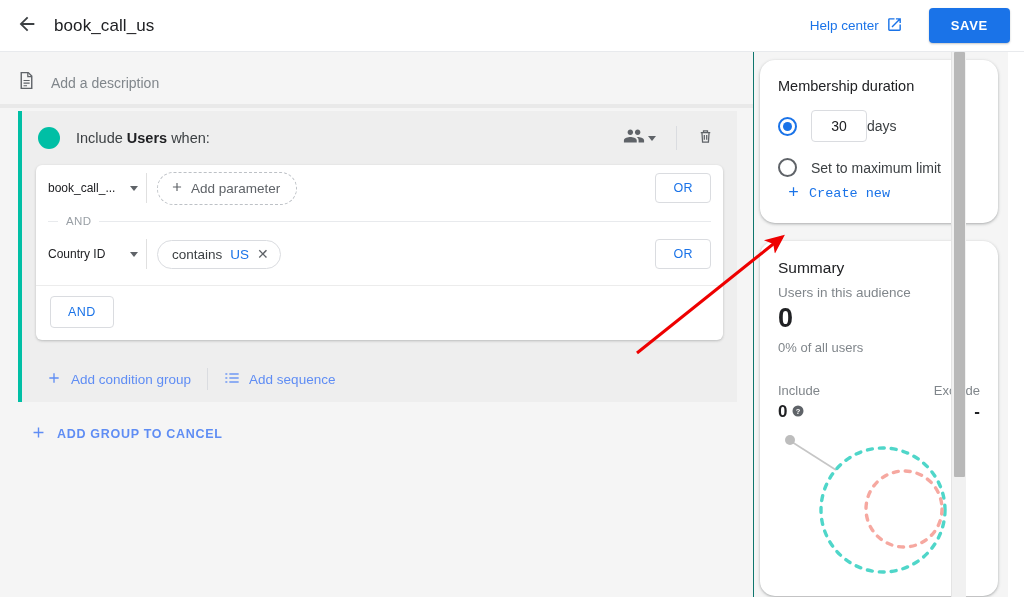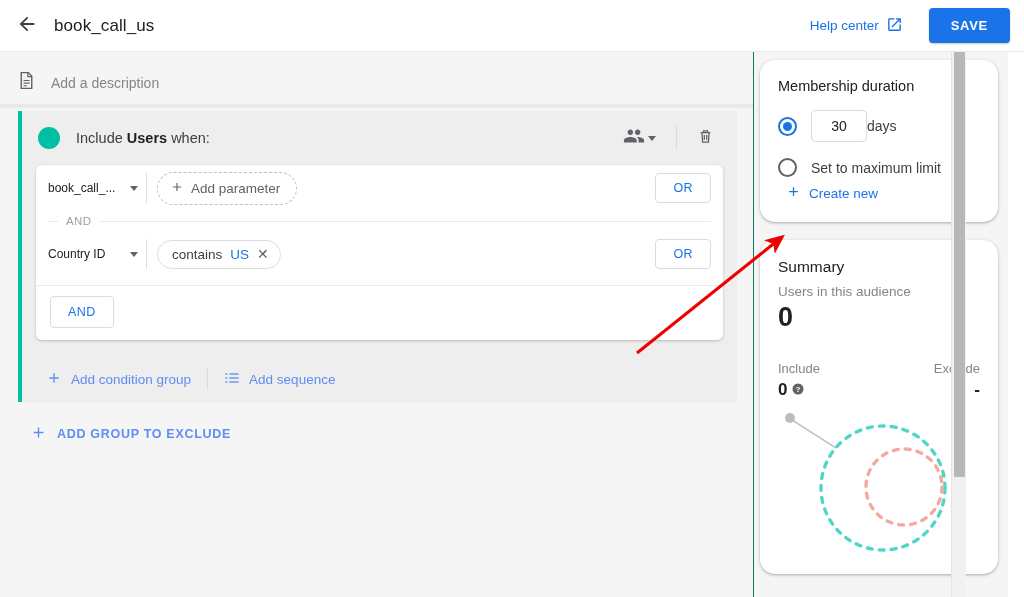--- a/index.html
+++ b/index.html
@@ -162,21 +162,21 @@
   .days-input {
     width: 56px; height: 32px; border: 1px solid #dadce0; border-radius: 4px;
     margin-left: 14px; font-size: 14px; color: #202124; text-align: center;
     font-family: inherit; background: #fff;
   }
   .days-unit { font-size: 14px; color: #3c4043; }
   .radio-label { font-size: 14px; color: #3c4043; margin-left: 14px; }
   .section-label { font-size: 14px; color: #3c4043; margin-top: 24px; }
   .create-new {
     display: flex; align-items: center; gap: 8px; color: #1a73e8;
-    font-size: 13.5px; margin-top: 7px; margin-left: 8px; cursor: pointer;
+    font-size: 13.5px; margin-top: 7px; margin-left: 8px; cursor: pointer; font-family: Liberation Mono, monospace;
   }
 
   .summary-title { font-size: 15.5px; color: #202124; font-weight: 400; }
   .summary-sub { font-size: 13.5px; color: #80868b; margin-top: 8px; }
   .summary-big { font-size: 27px; color: #202124; font-weight: 700; margin-top: 4px; line-height: 1.1; }
   .summary-pct { font-size: 13px; color: #80868b; margin-top: 6px; }
   .ie-head { display: flex; justify-content: space-between; margin-top: 28px; }
   .ie-head span { font-size: 13px; color: #80868b; }
   .ie-vals { display: flex; justify-content: space-between; align-items: center; margin-top: 4px; }
   .ie-vals .v { font-size: 17px; color: #202124; font-weight: 700; display: flex; align-items: center; gap: 5px; }
@@ -340,21 +340,21 @@
         </div>
       </div>
     </div>
 
     <div class="exclude-row">
       <span>
         <svg width="17" height="17" viewBox="0 0 24 24">
             <path fill="#5f8df4" d="M19 13h-6v6h-2v-6H5v-2h6V5h2v6h6v2z"></path>
           </svg>
       </span>
-      <span>ADD GROUP TO EXCLUDE</span>
+      <span>ADD GROUP TO CANCEL</span>
     </div>
   </div>
 
   <div class="right-panel">
 
     <div class="panel-card">
       <div class="card-title">Membership duration</div>
 
       <div class="radio-row">
         <span class="radio on"></span>
@@ -374,20 +374,21 @@
             </svg>
         </span>
         <span>Create new</span>
       </div>
     </div>
 
     <div class="panel-card">
       <div class="summary-title">Summary</div>
       <div class="summary-sub">Users in this audience</div>
       <div class="summary-big">0</div>
+      <div class="summary-pct">0% of all users</div>
 
       <div class="ie-head">
         <span>Include</span>
         <span>Exclude</span>
       </div>
       <div class="ie-vals">
         <span class="v">
           <span>0</span>
           <span>
             <svg width="12" height="12" viewBox="0 0 24 24">

